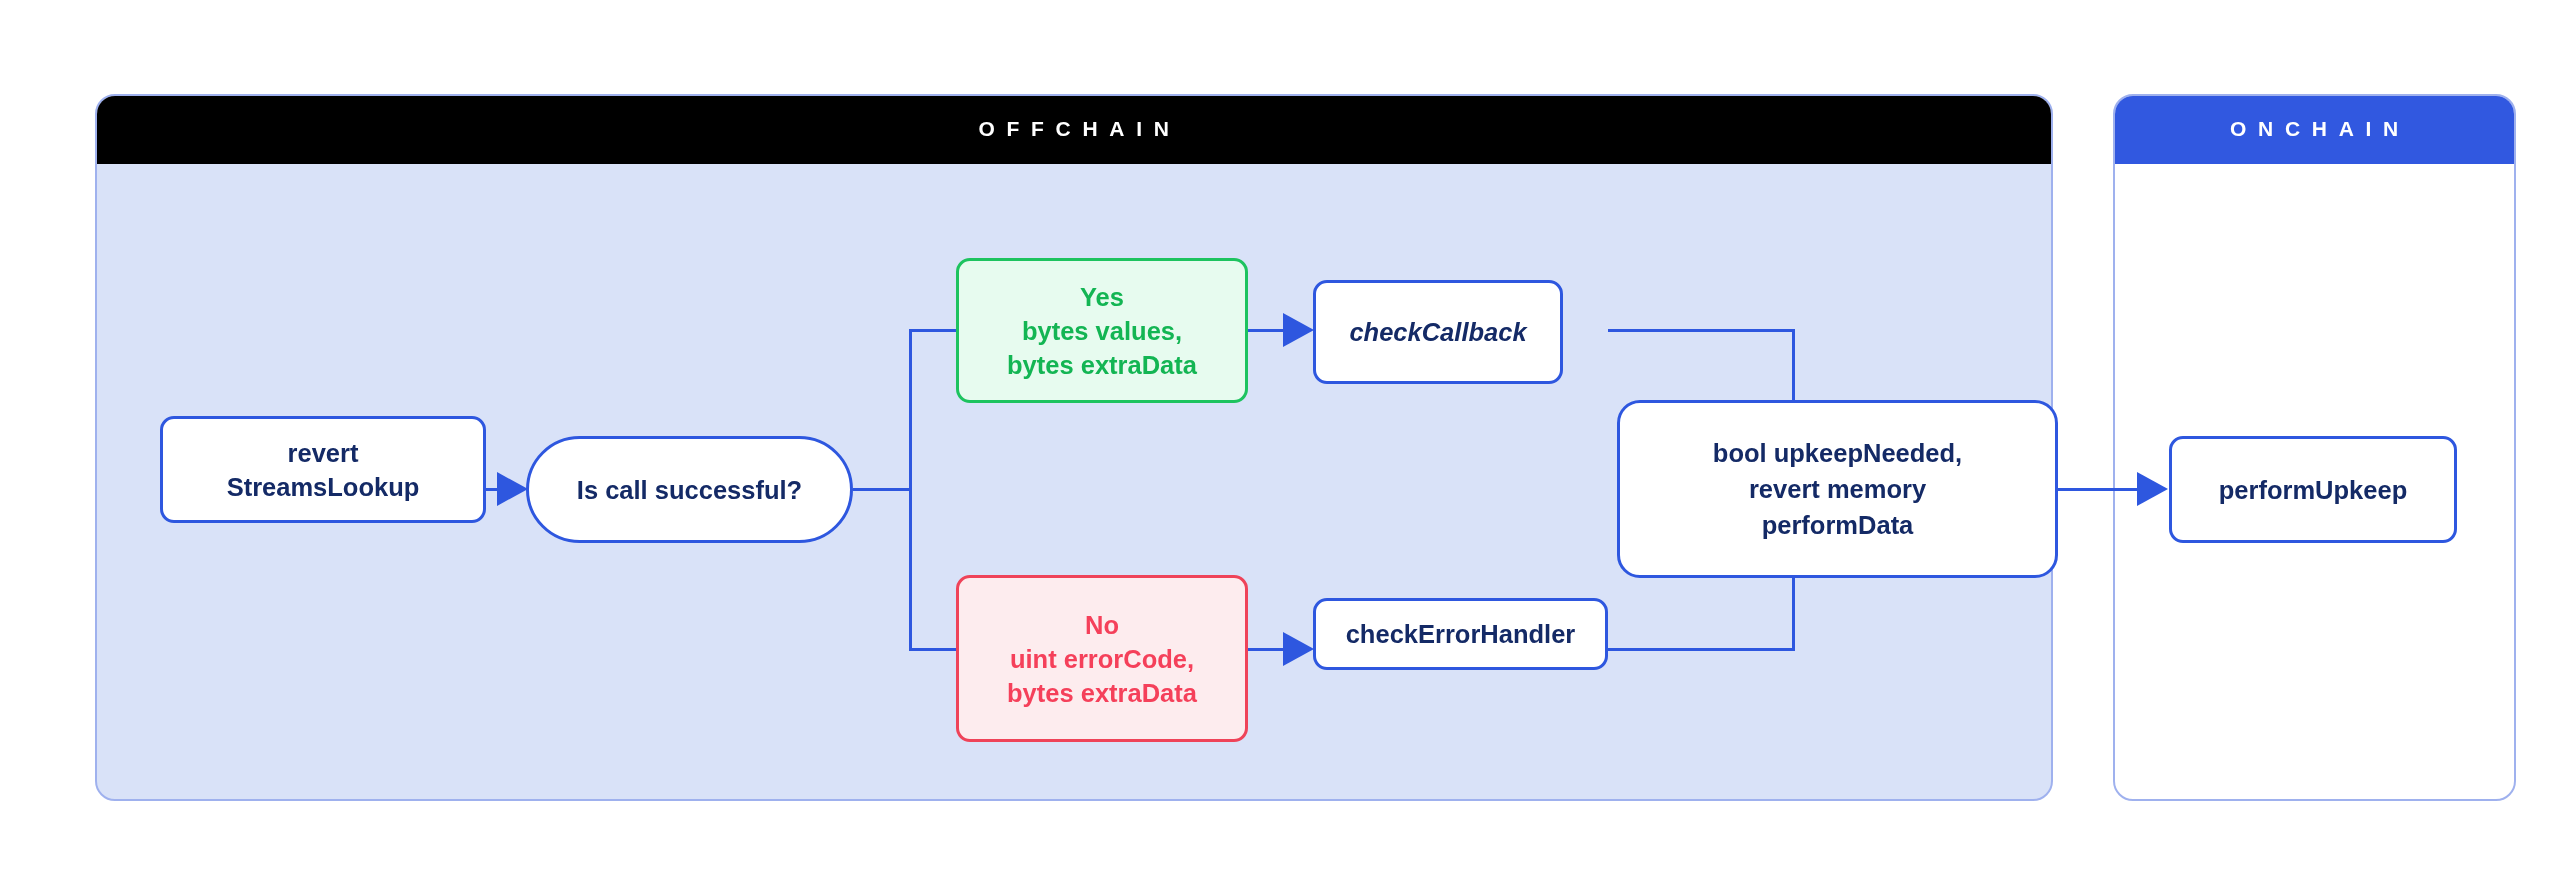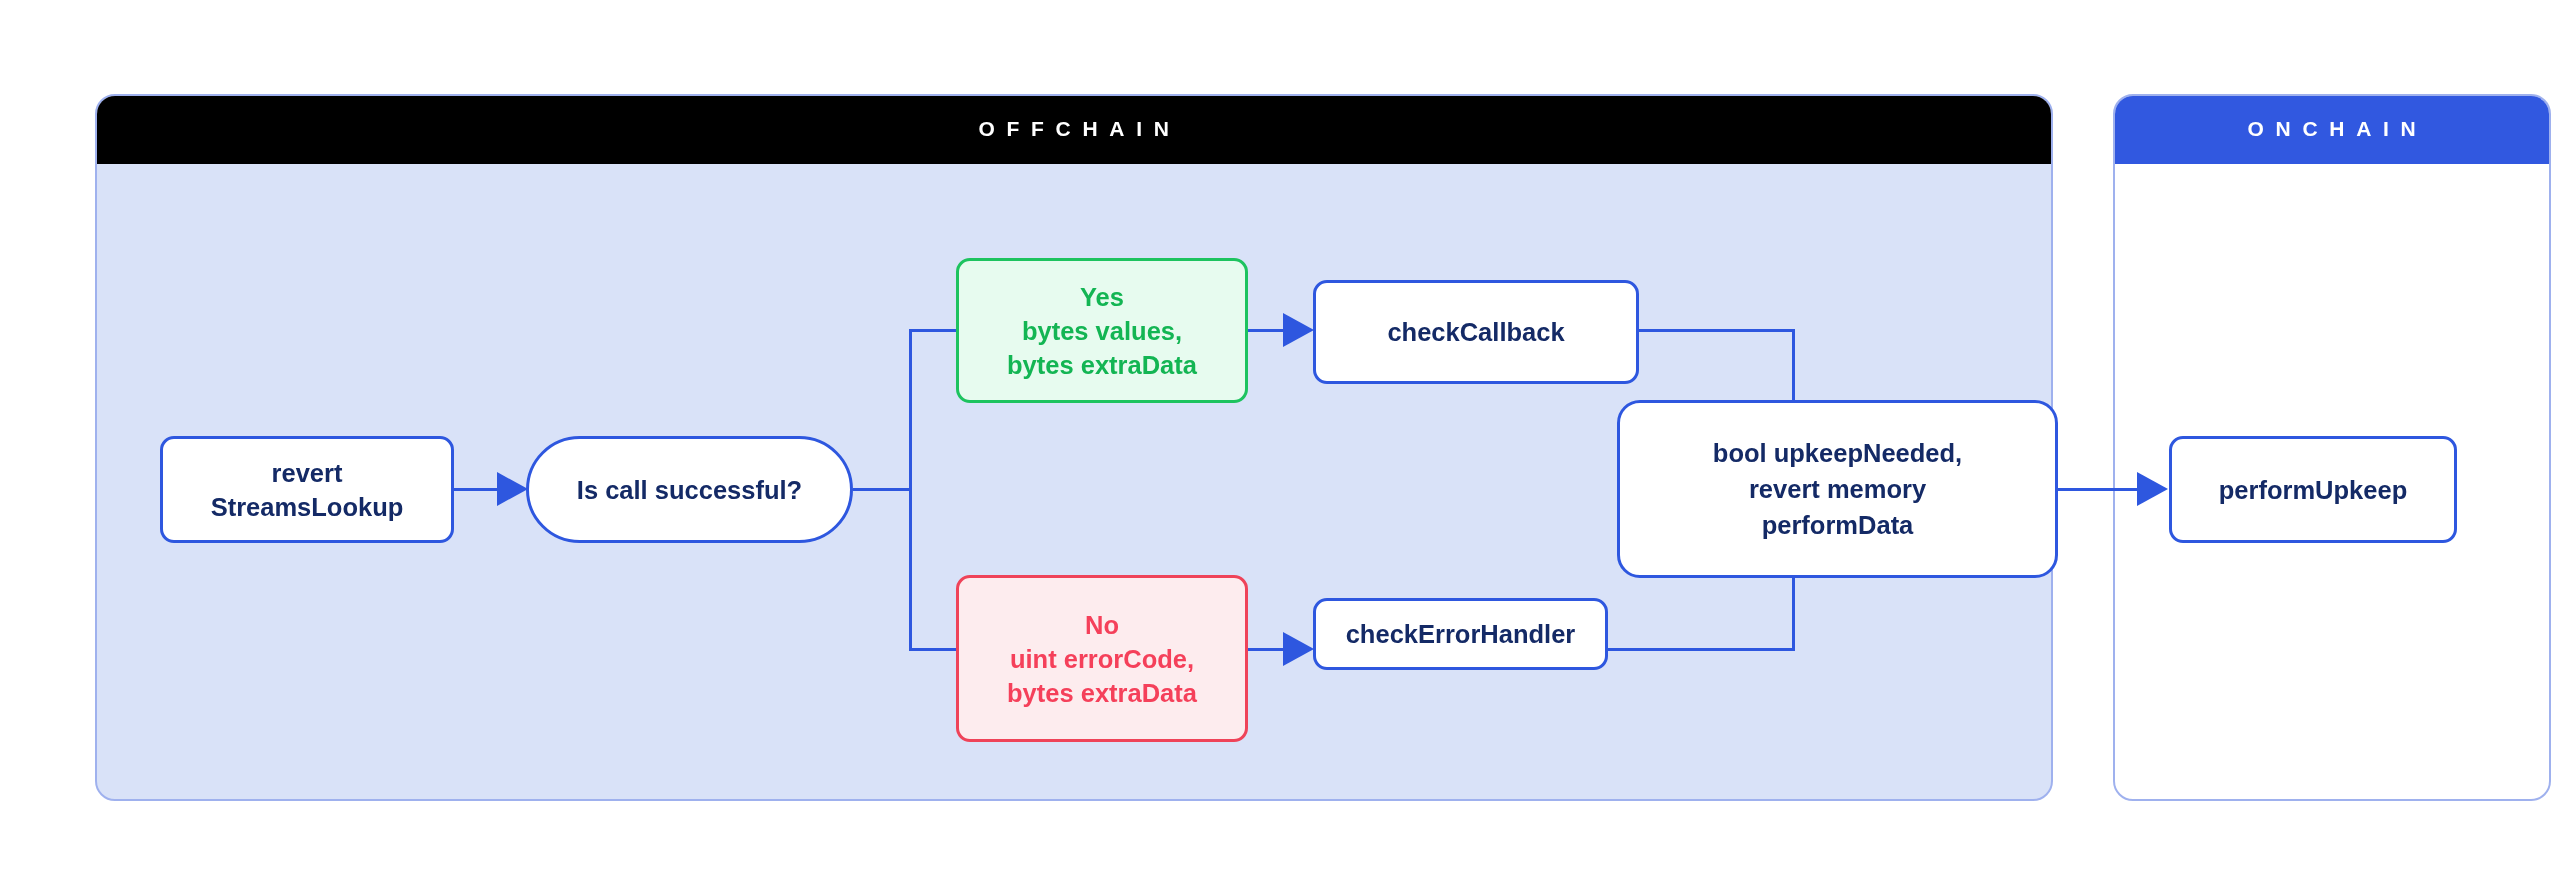--- a/index.html
+++ b/index.html
@@ -25,21 +25,21 @@
   body{
     width:2576px;height:886px;position:relative;overflow:hidden;
     background:var(--page-bg);
     font-family:"Liberation Sans", sans-serif;font-weight:700;
   }
   .panel{
     position:absolute;top:94px;height:707px;box-sizing:border-box;
     border:2.1px solid var(--panel-border);border-radius:20px;overflow:hidden;z-index:1;
   }
   .panel-offchain{left:95px;width:1958px;background:var(--offchain-body-bg);}
-  .panel-onchain{left:2113px;width:438px;background:var(--onchain-body-bg);}
+  .panel-onchain{left:2113px;width:403px;background:var(--onchain-body-bg);}
   .panel-header{
     height:70px;margin:-2.1px -2.1px 0 -2.1px;
     display:flex;align-items:center;justify-content:center;
     color:var(--header-text);font-size:21px;letter-spacing:11.7px;padding-left:11px;
     border-radius:18px 18px 0 0;
   }
   .panel-offchain .panel-header{background:var(--offchain-header-bg);}
   .panel-onchain .panel-header{background:var(--onchain-header-bg);}
 
   .node{
@@ -94,36 +94,36 @@
 
 <div class="h-line" style="left:1608px;top:329px;width:187px;"></div>
 <div class="v-line" style="left:1792px;top:329px;height:74px;"></div>
 
 <div class="h-line" style="left:1608px;top:648px;width:187px;"></div>
 <div class="v-line" style="left:1792px;top:576px;height:74px;"></div>
 
 <div class="h-line" style="left:1992px;top:488px;width:147px;"></div>
 <div class="arrow" style="left:2137px;top:472px;"></div>
 
-<div class="node" style="left:160px;top:436px;width:294px;height:107px;">
+<div class="node" style="left:160px;top:416px;width:326px;height:107px;">
   <span>revert</span>
   <span>StreamsLookup</span>
 </div>
 
 <div class="node node-pill" style="left:526px;top:436px;width:327px;height:107px;">
   <span>Is call successful?</span>
 </div>
 
 <div class="node node-yes" style="left:956px;top:258px;width:292px;height:145px;">
   <span>Yes</span>
   <span>bytes values,</span>
   <span>bytes extraData</span>
 </div>
 
-<div class="node" style="left:1313px;top:280px;width:326px;height:104px;">
+<div class="node" style="left:1313px;top:280px;width:250px;height:104px;font-style:italic;">
   <span>checkCallback</span>
 </div>
 
 <div class="node node-no" style="left:956px;top:575px;width:292px;height:167px;">
   <span>No</span>
   <span>uint errorCode,</span>
   <span>bytes extraData</span>
 </div>
 
 <div class="node" style="left:1313px;top:598px;width:295px;height:72px;">

